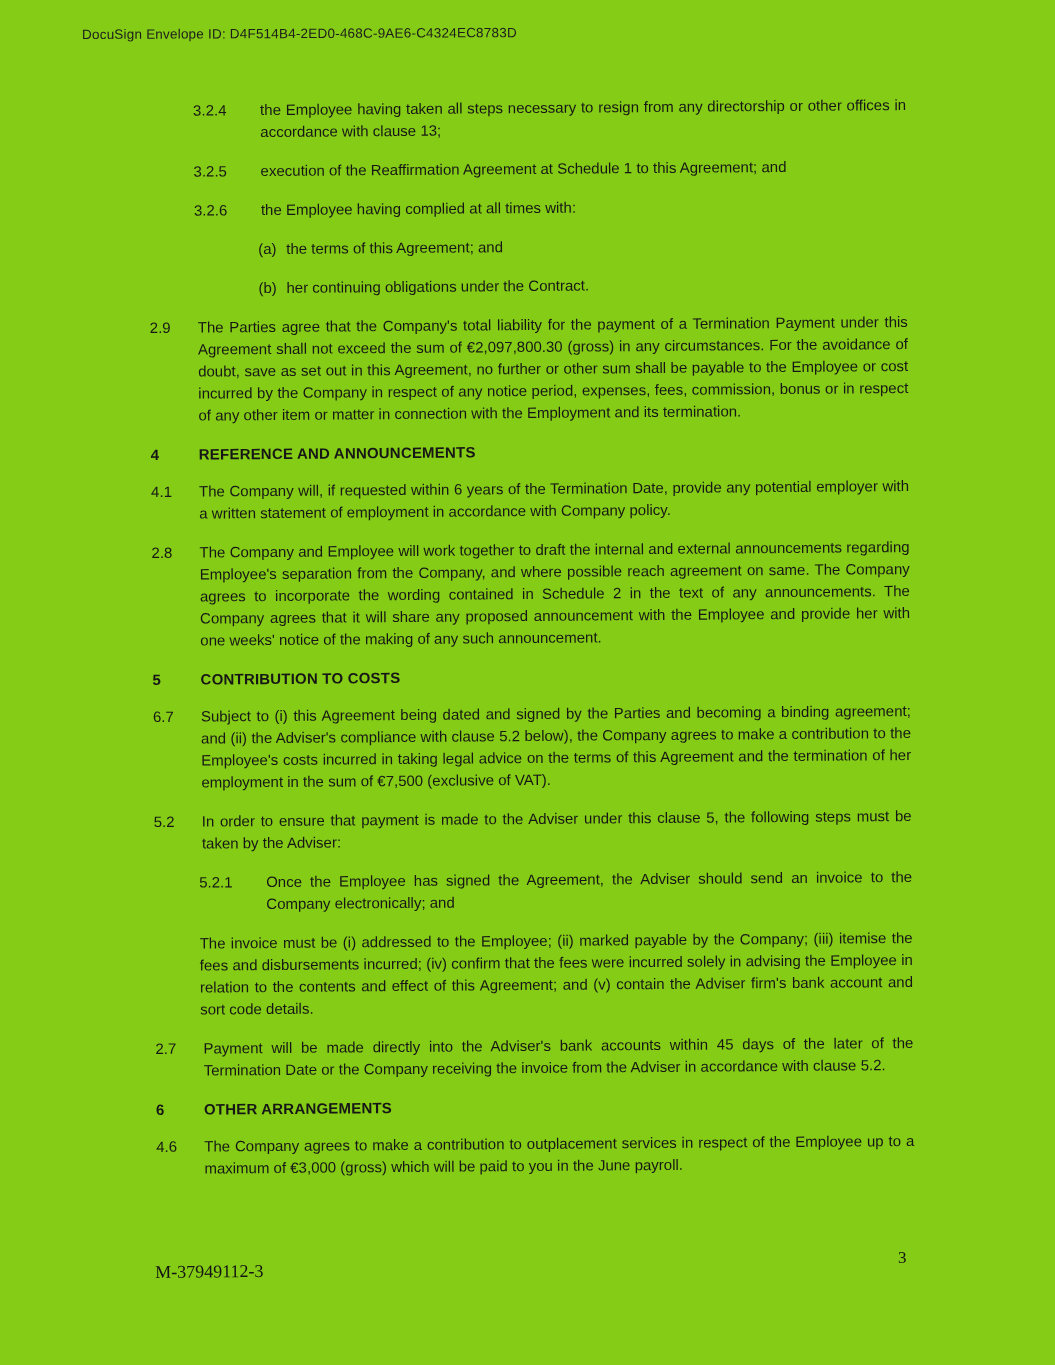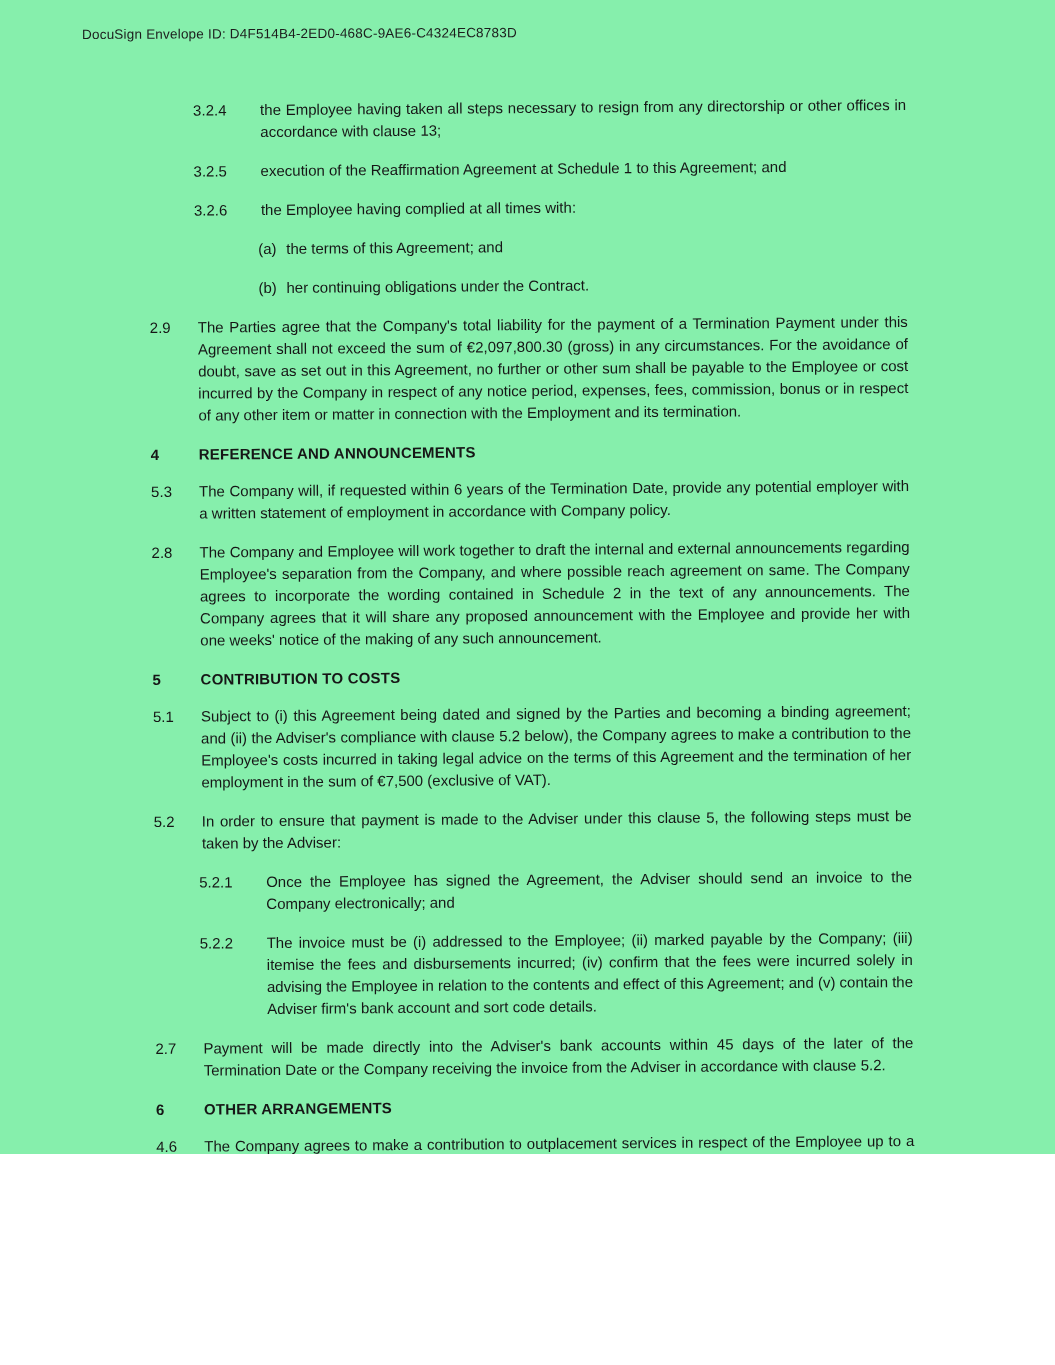--- a/index.html
+++ b/index.html
@@ -3,22 +3,22 @@
 <meta charset="utf-8">
 <style>
   html, body {
     margin: 0;
     padding: 0;
     background: #ffffff;
   }
   .page {
     position: relative;
     width: 1055px;
-    height: 1154px;
-    background: #86efac;
+    height: 1365px;
+    background: #84cc16;
     overflow: hidden;
     font-family: "Liberation Sans", sans-serif;
     color: #161616;
   }
   .docusign-header {
     position: absolute;
     left: 82px;
     top: 27px;
     font-size: 13.5px;
     letter-spacing: 0.2px;
@@ -108,45 +108,44 @@
       </div>
       <div class="item lvl1">
         <span class="num">2.9</span>
         <div class="txt">The Parties agree that the Company's total liability for the payment of a Termination Payment under this Agreement shall not exceed the sum of €2,097,800.30 (gross) in any circumstances. For the avoidance of doubt, save as set out in this Agreement, no further or other sum shall be payable to the Employee or cost incurred by the Company in respect of any notice period, expenses, fees, commission, bonus or in respect of any other item or matter in connection with the Employment and its termination.</div>
       </div>
       <div class="item lvl1 heading">
         <span class="num">4</span>
         <div class="txt">REFERENCE AND ANNOUNCEMENTS</div>
       </div>
       <div class="item lvl1">
-        <span class="num">5.3</span>
+        <span class="num">4.1</span>
         <div class="txt">The Company will, if requested within 6 years of the Termination Date, provide any potential employer with a written statement of employment in accordance with Company policy.</div>
       </div>
       <div class="item lvl1">
         <span class="num">2.8</span>
         <div class="txt">The Company and Employee will work together to draft the internal and external announcements regarding Employee's separation from the Company, and where possible reach agreement on same.  The Company agrees to incorporate the wording contained in Schedule 2 in the text of any announcements. The Company agrees that it will share any proposed announcement with the Employee and provide her with one weeks' notice of the making of any such announcement.</div>
       </div>
       <div class="item lvl1 heading">
         <span class="num">5</span>
         <div class="txt">CONTRIBUTION TO COSTS</div>
       </div>
       <div class="item lvl1">
-        <span class="num">5.1</span>
+        <span class="num">6.7</span>
         <div class="txt">Subject to (i) this Agreement being dated and signed by the Parties and becoming a binding agreement; and (ii) the Adviser's compliance with clause 5.2 below), the Company agrees to make a contribution to the Employee's costs incurred in taking legal advice on the terms of this Agreement and the termination of her employment in the sum of €7,500 (exclusive of VAT).</div>
       </div>
       <div class="item lvl1">
         <span class="num">5.2</span>
         <div class="txt">In order to ensure that payment is made to the Adviser under this clause 5, the following steps must be taken by the Adviser:</div>
       </div>
       <div class="item lvl2">
         <span class="num">5.2.1</span>
         <div class="txt">Once the Employee has signed the Agreement, the Adviser should send an invoice to the Company electronically; and</div>
       </div>
       <div class="item lvl2">
-        <span class="num">5.2.2</span>
         <div class="txt">The invoice must be (i) addressed to the Employee; (ii) marked payable by the Company; (iii) itemise the fees and disbursements incurred; (iv) confirm that the fees were incurred solely in advising the Employee in relation to the contents and effect of this Agreement; and (v) contain the Adviser firm's bank account and sort code details.</div>
       </div>
       <div class="item lvl1">
         <span class="num">2.7</span>
         <div class="txt">Payment will be made directly into the Adviser's bank accounts within 45 days of the later of the Termination Date or the Company receiving the invoice from the Adviser in accordance with clause 5.2.</div>
       </div>
       <div class="item lvl1 heading">
         <span class="num">6</span>
         <div class="txt">OTHER ARRANGEMENTS</div>
       </div>

